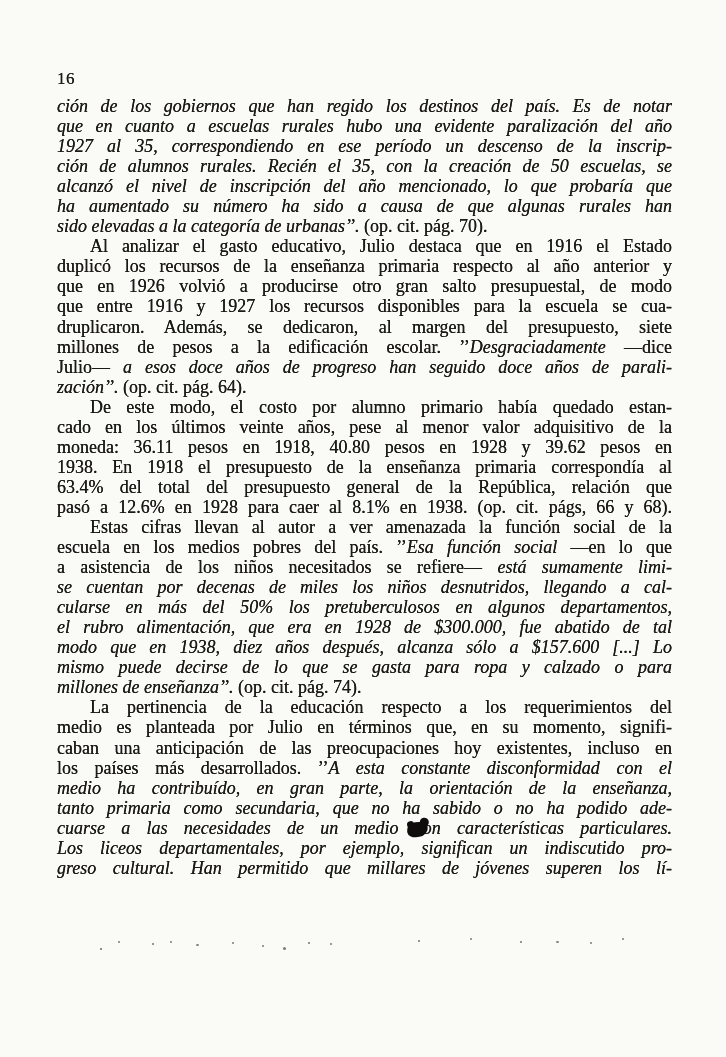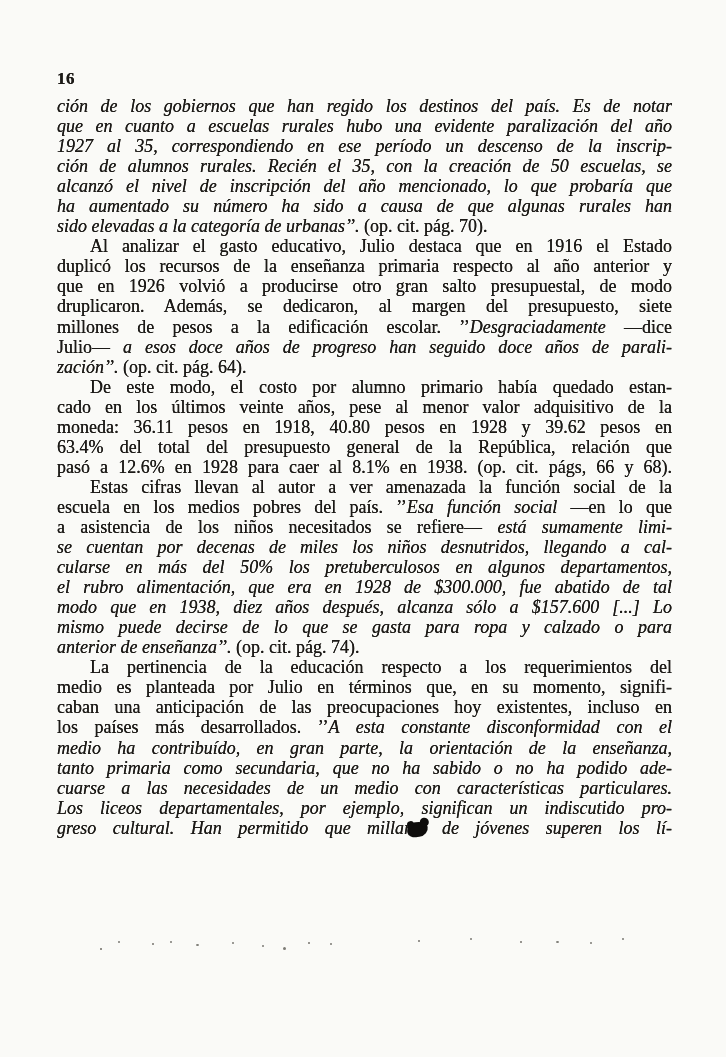--- a/index.html
+++ b/index.html
@@ -17,21 +17,21 @@
   }
   .page {
     position: absolute;
     inset: 0;
   }
   .page-number {
     position: absolute;
     left: 57px;
     top: 69px;
     font-size: 17px;
-    font-weight: 700;
+    font-weight: 400;
     letter-spacing: 0.5px;
     text-shadow: 0 0 0.5px currentColor;
   }
   .text-block {
     position: absolute;
     left: 57px;
     top: 96px;
     width: 615px;
   }
   .line {
@@ -96,38 +96,40 @@
       <div class="line"><span class="seg-italic">ción de los gobiernos que han regido los destinos del país. Es de notar</span></div>
       <div class="line"><span class="seg-italic">que en cuanto a escuelas rurales hubo una evidente paralización del año</span></div>
       <div class="line"><span class="seg-italic">1927 al 35, correspondiendo en ese período un descenso de la inscrip-</span></div>
       <div class="line"><span class="seg-italic">ción de alumnos rurales. Recién el 35, con la creación de 50 escuelas, se</span></div>
       <div class="line"><span class="seg-italic">alcanzó el nivel de inscripción del año mencionado, lo que probaría que</span></div>
       <div class="line"><span class="seg-italic">ha aumentado su número ha sido a causa de que algunas rurales han</span></div>
       <div class="line end"><span class="seg-italic">sido elevadas a la categoría de urbanas’’. </span><span class="seg-roman">(op. cit. pág. 70).</span></div>
       <div class="line indent"><span class="seg-roman">Al analizar el gasto educativo, Julio destaca que en 1916 el Estado</span></div>
       <div class="line"><span class="seg-roman">duplicó los recursos de la enseñanza primaria respecto al año anterior y</span></div>
       <div class="line"><span class="seg-roman">que en 1926 volvió a producirse otro gran salto presupuestal, de modo</span></div>
+      <div class="line"><span class="seg-roman">que entre 1916 y 1927 los recursos disponibles para la escuela se cua-</span></div>
       <div class="line"><span class="seg-roman">druplicaron. Además, se dedicaron, al margen del presupuesto, siete</span></div>
       <div class="line"><span class="seg-roman">millones de pesos a la edificación escolar. ’’</span><span class="seg-italic">Desgraciadamente</span><span class="seg-roman"> —dice</span></div>
       <div class="line"><span class="seg-roman">Julio— </span><span class="seg-italic">a esos doce años de progreso han seguido doce años de parali-</span></div>
       <div class="line end"><span class="seg-italic">zación’’. </span><span class="seg-roman">(op. cit. pág. 64).</span></div>
       <div class="line indent"><span class="seg-roman">De este modo, el costo por alumno primario había quedado estan-</span></div>
       <div class="line"><span class="seg-roman">cado en los últimos veinte años, pese al menor valor adquisitivo de la</span></div>
       <div class="line"><span class="seg-roman">moneda: 36.11 pesos en 1918, 40.80 pesos en 1928 y 39.62 pesos en</span></div>
+      <div class="line"><span class="seg-roman">1938. En 1918 el presupuesto de la enseñanza primaria correspondía al</span></div>
       <div class="line"><span class="seg-roman">63.4% del total del presupuesto general de la República, relación que</span></div>
       <div class="line"><span class="seg-roman">pasó a 12.6% en 1928 para caer al 8.1% en 1938. (op. cit. págs, 66 y 68).</span></div>
       <div class="line indent"><span class="seg-roman">Estas cifras llevan al autor a ver amenazada la función social de la</span></div>
       <div class="line"><span class="seg-roman">escuela en los medios pobres del país. ’’</span><span class="seg-italic">Esa función social</span><span class="seg-roman"> —en lo que</span></div>
       <div class="line"><span class="seg-roman">a asistencia de los niños necesitados se refiere— </span><span class="seg-italic">está sumamente limi-</span></div>
       <div class="line"><span class="seg-italic">se cuentan por decenas de miles los niños desnutridos, llegando a cal-</span></div>
       <div class="line"><span class="seg-italic">cularse en más del 50% los pretuberculosos en algunos departamentos,</span></div>
       <div class="line"><span class="seg-italic">el rubro alimentación, que era en 1928 de $300.000, fue abatido de tal</span></div>
       <div class="line"><span class="seg-italic">modo que en 1938, diez años después, alcanza sólo a $157.600 [...] Lo</span></div>
       <div class="line"><span class="seg-italic">mismo puede decirse de lo que se gasta para ropa y calzado o para</span></div>
-      <div class="line end"><span class="seg-italic">anterior de enseñanza’’. </span><span class="seg-roman">(op. cit. pág. 74).</span></div>
+      <div class="line end"><span class="seg-italic">millones de enseñanza’’. </span><span class="seg-roman">(op. cit. pág. 74).</span></div>
       <div class="line indent"><span class="seg-roman">La pertinencia de la educación respecto a los requerimientos del</span></div>
       <div class="line"><span class="seg-roman">medio es planteada por Julio en términos que, en su momento, signifi-</span></div>
       <div class="line"><span class="seg-roman">caban una anticipación de las preocupaciones hoy existentes, incluso en</span></div>
       <div class="line"><span class="seg-roman">los países más desarrollados. ’’</span><span class="seg-italic">A esta constante disconformidad con el</span></div>
       <div class="line"><span class="seg-italic">medio ha contribuído, en gran parte, la orientación de la enseñanza,</span></div>
       <div class="line"><span class="seg-italic">tanto primaria como secundaria, que no ha sabido o no ha podido ade-</span></div>
       <div class="line"><span class="seg-italic">cuarse a las necesidades de un medio con características particulares.</span></div>
       <div class="line"><span class="seg-italic">Los liceos departamentales, por ejemplo, significan un indiscutido pro-</span></div>
       <div class="line"><span class="seg-italic">greso cultural. Han permitido que millares de jóvenes superen los lí-</span></div>
     </div>

